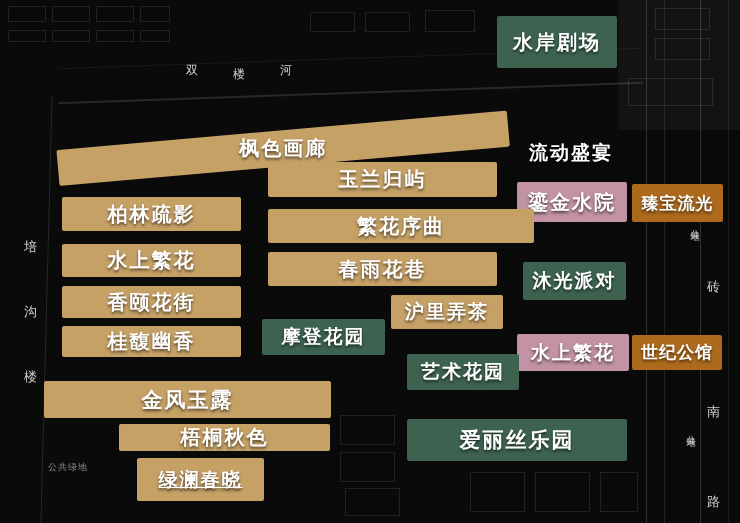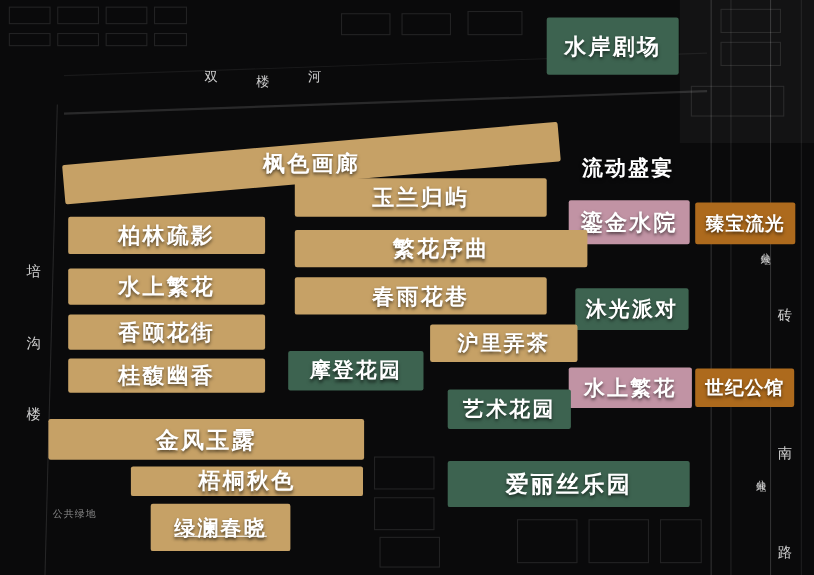--- a/index.html
+++ b/index.html
@@ -32,21 +32,21 @@
   .z-liudong  { left:514px; top:140px; width:114px; height:26px; }
   .z-liujin   { left:517px; top:182px; width:110px; height:40px; }
   .z-zhenbao  { left:632px; top:184px; width:91px;  height:38px; }
   .z-yulan    { left:268px; top:162px; width:229px; height:35px; }
   .z-bolin    { left:62px;  top:197px; width:179px; height:34px; }
   .z-fanhua   { left:268px; top:209px; width:266px; height:34px; }
   .z-zhangyin { left:62px;  top:244px; width:179px; height:33px; }
   .z-chunyu   { left:268px; top:252px; width:229px; height:34px; }
   .z-xiangyi  { left:62px;  top:286px; width:179px; height:32px; }
   .z-muguang  { left:523px; top:262px; width:103px; height:38px; }
-  .z-huli     { left:391px; top:295px; width:134px; height:34px; }
+  .z-huli     { left:391px; top:295px; width:112px; height:34px; }
   .z-guifu    { left:62px;  top:326px; width:179px; height:31px; }
   .z-modeng   { left:262px; top:319px; width:123px; height:36px; }
   .z-shuishang{ left:517px; top:334px; width:112px; height:37px; }
   .z-shiji    { left:632px; top:335px; width:90px;  height:35px; }
   .z-yishu    { left:407px; top:354px; width:112px; height:36px; }
   .z-jinfeng  { left:44px;  top:381px; width:287px; height:37px; }
   .z-wutong   { left:119px; top:424px; width:211px; height:27px; }
   .z-alisi    { left:407px; top:419px; width:220px; height:42px; }
   .z-lvlan    { left:137px; top:458px; width:127px; height:43px;text-decoration:underline; }
   .bar-fengse {

